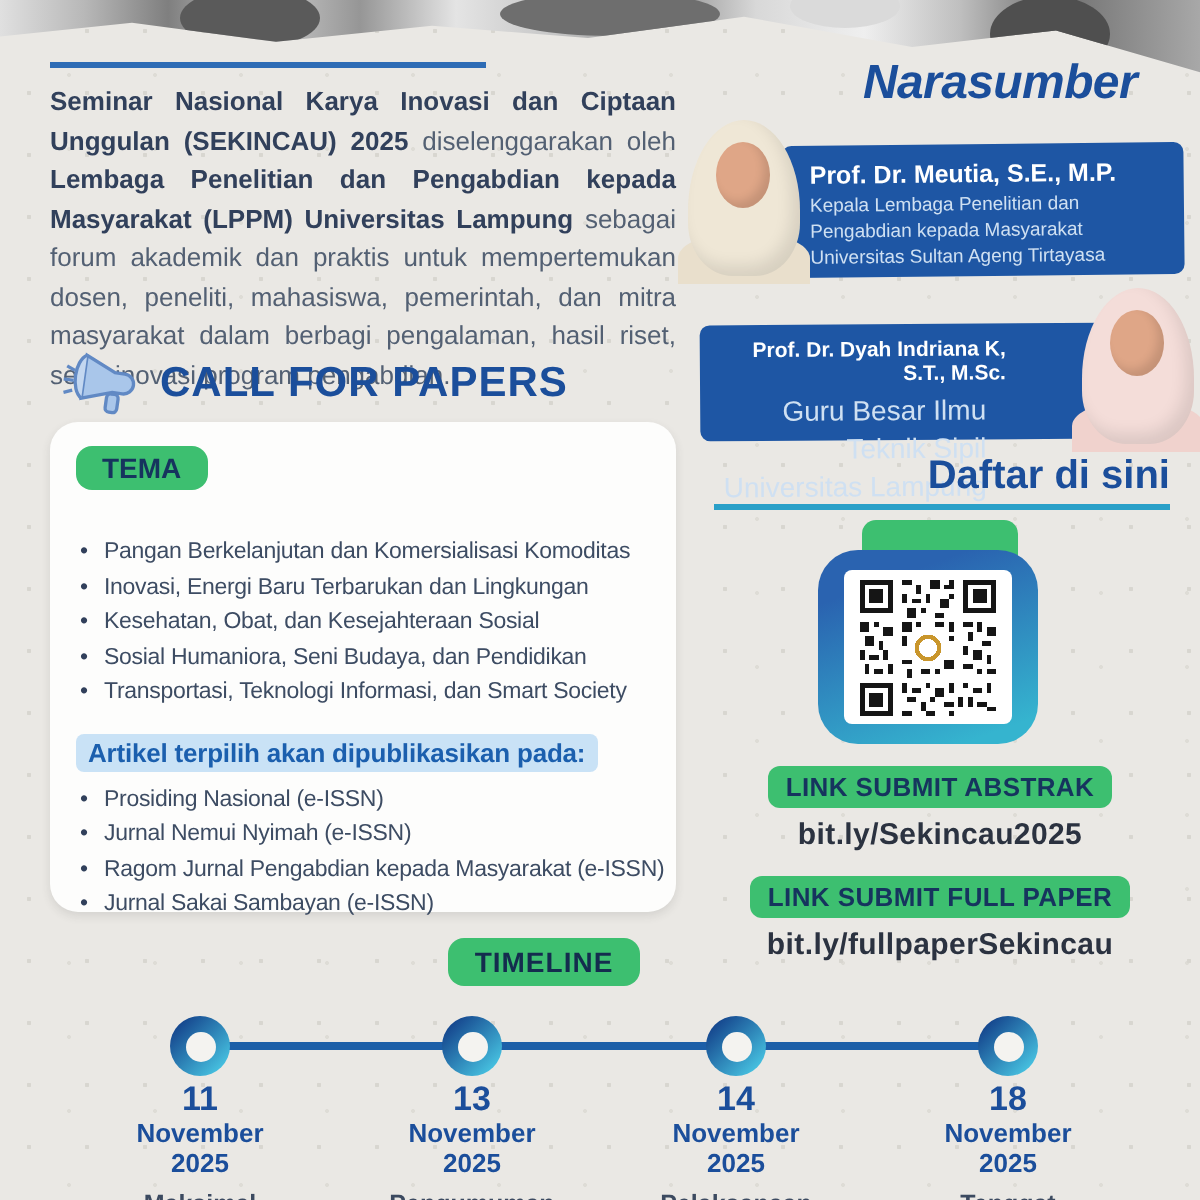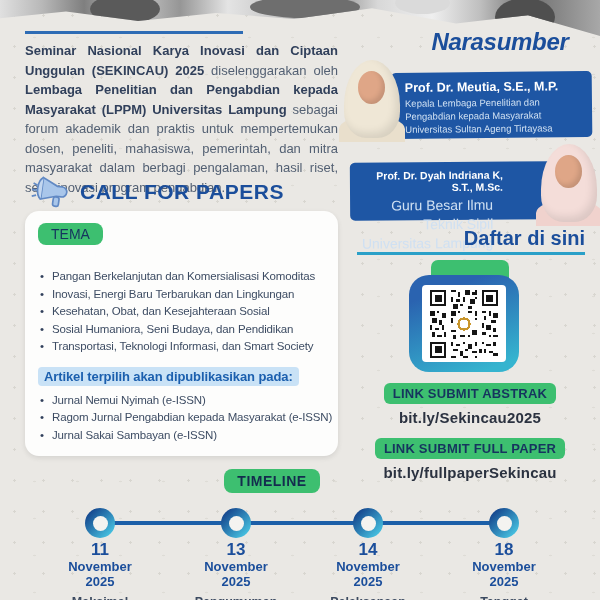--- a/index.html
+++ b/index.html
@@ -42,21 +42,21 @@
   .cfp { position:absolute; left:30px; top:173px; width:300px; height:38px; display:flex; align-items:center; }
   .cfp-icon { width:40px; height:34px; margin-right:10px; transform:scaleX(-1) rotate(-8deg); flex:0 0 auto; }
   .cfp-title { font-size:21px; font-weight:bold; color:#1b4e9b; letter-spacing:.5px; }
 
   .card {
     position:absolute; left:25px; top:211px; width:313px; height:245px;
     background:#fdfdfc; border-radius:14px; box-shadow:0 2px 5px rgba(60,60,60,.12);
     padding:12px 13px;
   }
   .badge {
-    display:inline-block; background:#3dbf70; color:#16345e; font-weight:normal;
+    display:inline-block; background:#3dbf70; color:#16345e; font-weight:bold;
     border-radius:8px; padding:3px 13px; font-size:14px;
   }
   .tema-list { list-style:none; margin-top:25px; }
   .tema-list li, .pub-list li {
     position:relative; padding-left:14px; font-size:11.5px; letter-spacing:-.15px;
     color:#3d4c63; margin-bottom:5.5px; white-space:nowrap;
   }
   .tema-list li::before, .pub-list li::before {
     content:"•"; position:absolute; left:2px; top:0; color:#31405b;
   }
@@ -169,20 +169,21 @@
     <span class="badge">TEMA</span>
     <ul class="tema-list">
       <li><span>Pangan Berkelanjutan dan Komersialisasi Komoditas</span></li>
       <li><span>Inovasi, Energi Baru Terbarukan dan Lingkungan</span></li>
       <li><span>Kesehatan, Obat, dan Kesejahteraan Sosial</span></li>
       <li><span>Sosial Humaniora, Seni Budaya, dan Pendidikan</span></li>
       <li><span>Transportasi, Teknologi Informasi, dan Smart Society</span></li>
     </ul>
     <span class="pub-heading">Artikel terpilih akan dipublikasikan pada:</span>
     <ul class="pub-list">
+      <li><span>Prosiding Nasional (e-ISSN)</span></li>
       <li><span>Jurnal Nemui Nyimah (e-ISSN)</span></li>
       <li><span>Ragom Jurnal Pengabdian kepada Masyarakat (e-ISSN)</span></li>
       <li><span>Jurnal Sakai Sambayan (e-ISSN)</span></li>
     </ul>
   </div>
 
   <div class="narasumber-title">Narasumber</div>
 
   <div class="speaker-box box1">
     <div class="speaker-name">Prof. Dr. Meutia, S.E., M.P.</div>

